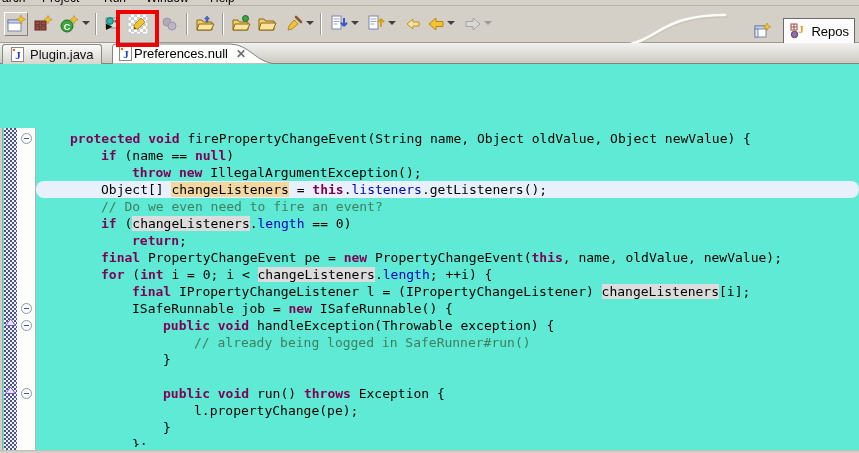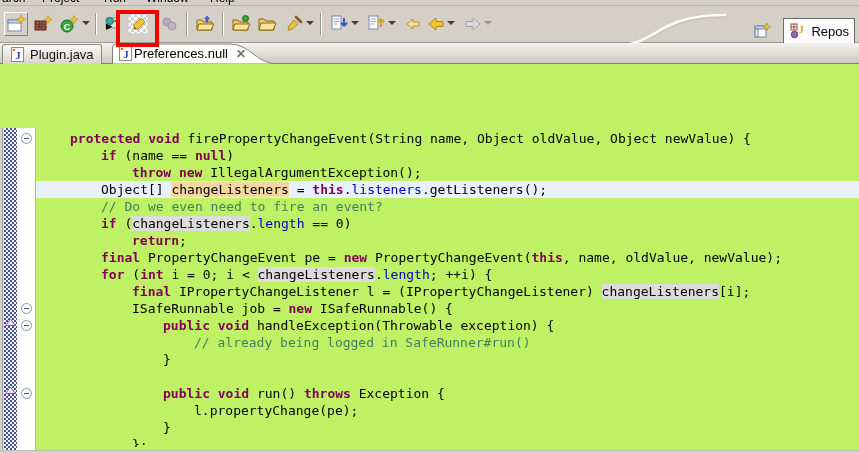--- a/index.html
+++ b/index.html
@@ -46,42 +46,42 @@
                   border-radius:3px 3px 0 0;
                   display:flex; align-items:center; gap:5px; padding-left:7px;
                   font-size:13px; color:#111; }
   .tab-active { position:absolute; left:112px; top:0; width:170px; height:21px; }
   .tab-active .tab-label-row { position:absolute; left:22px; top:3px; display:flex;
                                align-items:center; gap:8px; font-size:13px; color:#000; }
   .tab-file-icon { width:15px; height:15px; }
   .tab-close { font-size:12px; color:#6F6F78; font-weight:bold; cursor:default; }
 
   
-  .editor { position:absolute; left:0; top:64px; width:859px; height:386px; background:#bef264; }
+  .editor { position:absolute; left:0; top:64px; width:859px; height:386px; background:#5eead4; }
   .win-left-border { position:absolute; left:0; top:64px; width:3px; height:386px;
                      background:#D4D0C8; border-right:1px solid #A8A49C; }
   .marker-bar { position:absolute; left:4px; top:64px; width:13px; height:377px;
       background-color:#EFEFF4;
       background-image:
         linear-gradient(45deg, #46568C 25%, transparent 25%, transparent 75%, #46568C 75%),
         linear-gradient(45deg, #46568C 25%, transparent 25%, transparent 75%, #46568C 75%);
       background-size:4px 4px; background-position:0 0, 2px 2px; }
   .fold-column { position:absolute; left:17px; top:64px; width:19px; height:386px;
                  background:#FDFDFC; border-right:1px solid #B4B4B4; }
   .fold-icon { position:absolute; left:4px; width:11px; height:11px; border:1px solid #8E98A8;
                border-radius:50%; background:#FBFBFB; }
   .fold-icon::after { content:""; position:absolute; left:2px; top:4px; width:5px; height:1px;
                       background:#46568C; }
   .tri-marker { position:absolute; left:1px; width:11px; height:8px; }
 
   .code-pane { position:absolute; left:36px; top:66px; right:0; bottom:3px;
                font-family:"DejaVu Sans Mono", monospace; font-size:13px; line-height:17px;
                white-space:pre; overflow:hidden; cursor:text; }
   .code-line { height:17px; }
-  .code-line.current { background:var(--cur-line, #E8F1FB); }
+  .code-line.current { background:var(--cur-line, #E8F1FB);border-radius:8px; }
   .s-k { color:var(--kw,#7F0055); font-weight:bold; }
   .s-d { color:#000; }
   .s-c { color:var(--com,#3F7F5F); }
   .s-f { color:var(--fld,#0000C0); }
   .s-ow { background:var(--occw,#F3D7A0); color:#000; }
   .s-or { background:var(--occr,#DCDCDC); color:#000; }
 
   .bottom-strip { position:absolute; left:0; top:450px; width:859px; height:3px;
                   background:#D4D0C8; border-top:1px solid #C0BDB5; }
 </style>

